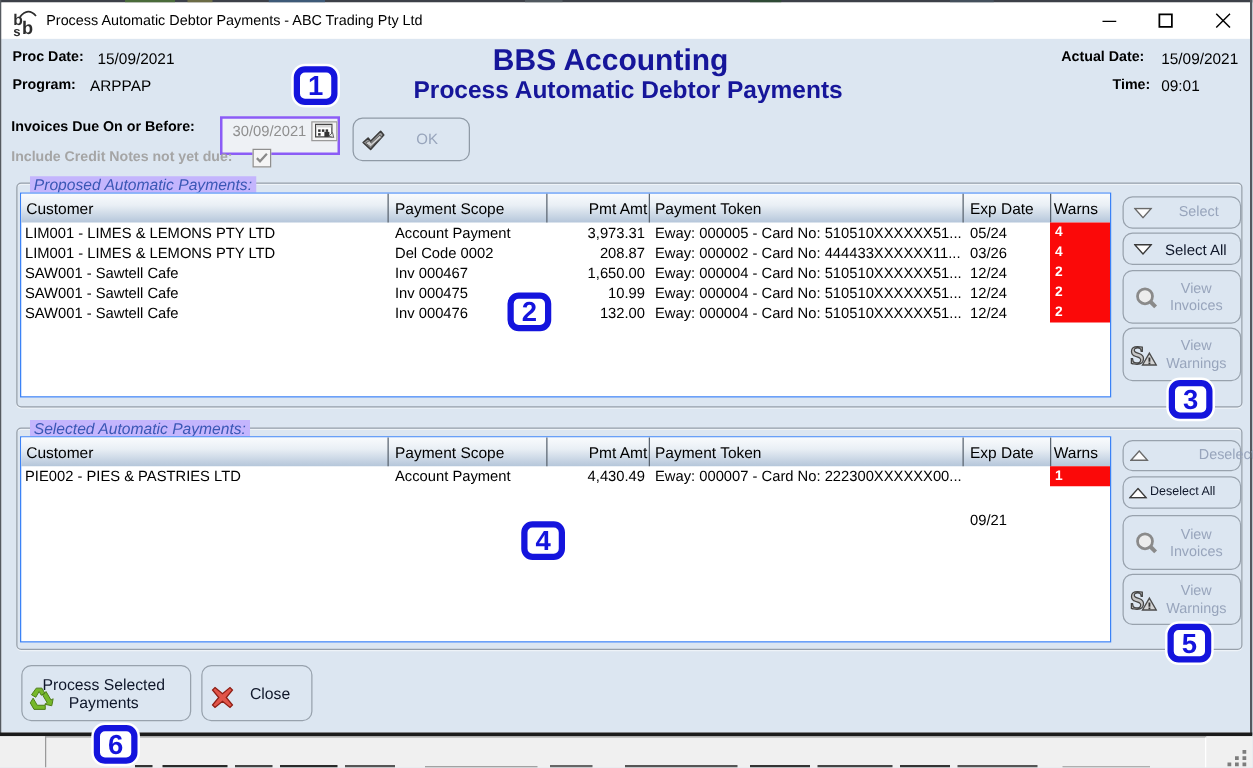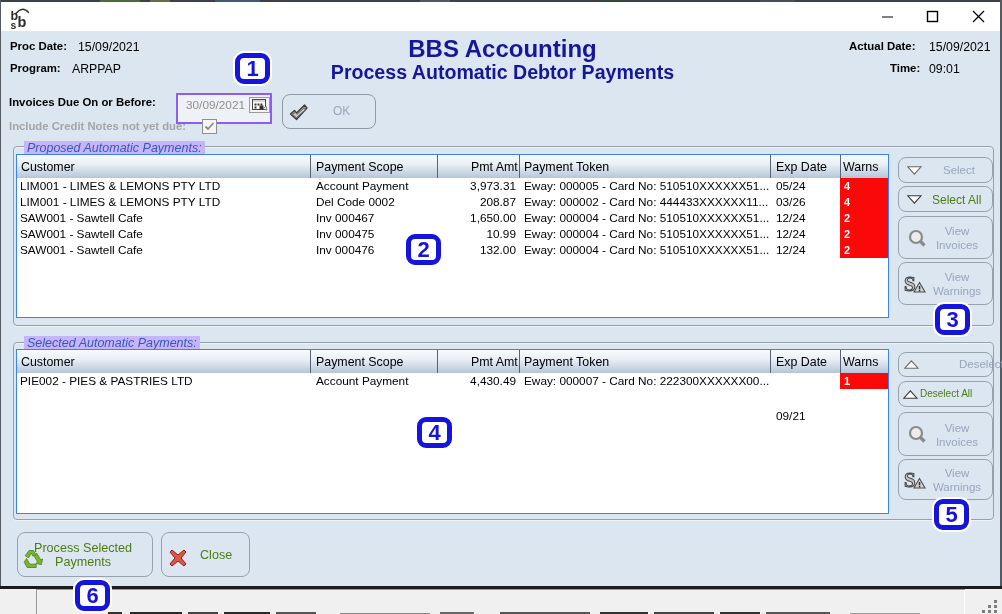--- a/index.html
+++ b/index.html
@@ -16,21 +16,21 @@
   #winbottom { left:0; top:586px; width:1002px; height:3px; background:#1b1b1b; }
   
   #statusbar { left:0; top:589px; width:1002px; height:25px; background:#f0f0f0; }
   .sb-line-h { left:36px; top:589px; width:929px; height:1px; background:#9a9a9a; }
   .sb-line-v1 { left:36px; top:589px; width:1px; height:25px; background:#9a9a9a; }
   .sb-line-v2 { left:964px; top:590px; width:1px; height:24px; background:#ffffff; }
   .grip-dot { width:3px; height:3px; background:#7d7d7d; position:absolute; }
   
   .lbl { font-size:11.4px; font-weight:bold; color:#000; white-space:nowrap; }
   .val { font-size:12.3px; color:#000; white-space:nowrap; }
-  #bbs-title { left:330px; top:35px; width:345px; text-align:center; font-size:24px; font-weight:bold; color:#16169a; }
+  #bbs-title { left:316px; top:35px; width:345px; text-align:center; font-size:24px; font-weight:bold; color:#16169a; }
   #bbs-sub { left:330px; top:61px; width:345px; text-align:center; font-size:19.6px; font-weight:bold; color:#16169a; }
   
   #datefield { left:176px; top:93px; width:96px; height:31px; background:#eef1f5; border:2px solid #8b5cf6; }
   #dateval { left:8px; top:3px; font-size:11.8px; color:#8f8f8f; position:absolute; }
   #calbtn { left:71px; top:2px; width:21px; height:16px; position:absolute; background:#f4f4f4; border:1px solid #9a9a9a; }
   #okbtn { left:282px; top:94px; width:94px; height:35px; background:#dce6f1; border:1px solid #8f9aa6; border-radius:8px; }
   #oktext { left:50px; top:9px; position:absolute; font-size:12px; color:#98a5bc; }
   .graylbl { font-size:11.3px; font-weight:bold; color:#a5a5a5; white-space:nowrap; }
   #checkbox { left:202px; top:119px; width:15px; height:15px; background:#f5f5f5; border:1px solid #8f8f8f; }
   
@@ -42,21 +42,21 @@
   .sep { position:absolute; top:0; width:1px; height:23px; background:#5a6470; }
   .hcell { position:absolute; top:5px; font-size:12.4px; color:#000; white-space:nowrap; }
   .row { position:absolute; font-size:11.8px; color:#000; white-space:nowrap; }
   .amt { position:absolute; font-size:11.8px; color:#000; text-align:right; }
   .redcell { position:absolute; background:#fb0909; color:#fff; font-size:11px; font-weight:bold; padding-left:4px; }
   
   .btn { position:absolute; background:#dce6f1; border:1px solid #98a2ad; border-radius:8px; }
   .btn .txt { position:absolute; font-size:11.5px; white-space:nowrap; }
   .btn .txt2 { position:absolute; font-size:11.5px; text-align:center; line-height:14px; }
   .distxt { color:#98a5bc; }
-  .entxt { color:#4d7c0f; }
+  .entxt { color:#0f172a; }
   
   .annot { position:absolute; width:35px; height:31px; background:#ffffff; border:5px solid #1414dd;
      border-radius:9px; box-shadow:0 0 0 2px #ffffff; color:#1414dd; font-size:22px; font-weight:bold;
      text-align:center; line-height:21px; }
 </style>
 </head>
 <body>
   <div class="abs" id="topstrip"></div>
   <div class="abs" style="left:100px; top:0; width:40px; height:2px; background:#4a6b3a;"></div>
   <div class="abs" style="left:150px; top:0; width:20px; height:2px; background:#6b6b45;"></div>
@@ -65,20 +65,21 @@
   <div class="abs" style="left:600px; top:0; width:25px; height:2px; background:#2f4a35;"></div>
   <div class="abs" style="left:760px; top:0; width:35px; height:2px; background:#44505c;"></div>
   <div class="abs" id="content"></div>
   <div class="abs" id="titlebar">
     <svg class="abs" style="left:9px; top:4px;" width="22" height="24" viewBox="0 0 22 24">
       <text x="0.5" y="14" font-family="Liberation Sans" font-size="12.5" font-weight="bold" fill="#2d2d2d">b</text>
       <text x="0.5" y="22.5" font-family="Liberation Sans" font-size="10.5" font-weight="bold" fill="#2d2d2d">s</text>
       <text x="7.5" y="21" font-family="Liberation Sans" font-size="14.5" font-weight="bold" fill="#2d2d2d">b</text>
       <path d="M6,7.5 Q12.5,-0.5 18.8,6.8" fill="none" stroke="#2d2d2d" stroke-width="1.4"></path>
     </svg>
+    <div class="abs" id="title-text">Process Automatic Debtor Payments - ABC Trading Pty Ltd</div>
     <svg class="abs" style="left:878px; top:5px;" width="112" height="20" viewBox="0 0 112 20">
       <line x1="3" y1="10" x2="14" y2="10" stroke="#000" stroke-width="1"></line>
       <rect x="48.5" y="4.5" width="10" height="10" fill="none" stroke="#000" stroke-width="1.4"></rect>
       <line x1="94" y1="4" x2="105" y2="15" stroke="#000" stroke-width="1.2"></line>
       <line x1="105" y1="4" x2="94" y2="15" stroke="#000" stroke-width="1.2"></line>
     </svg>
   </div>
   <div class="abs" id="winleft"></div>
   <div class="abs" id="winright"></div>
 

